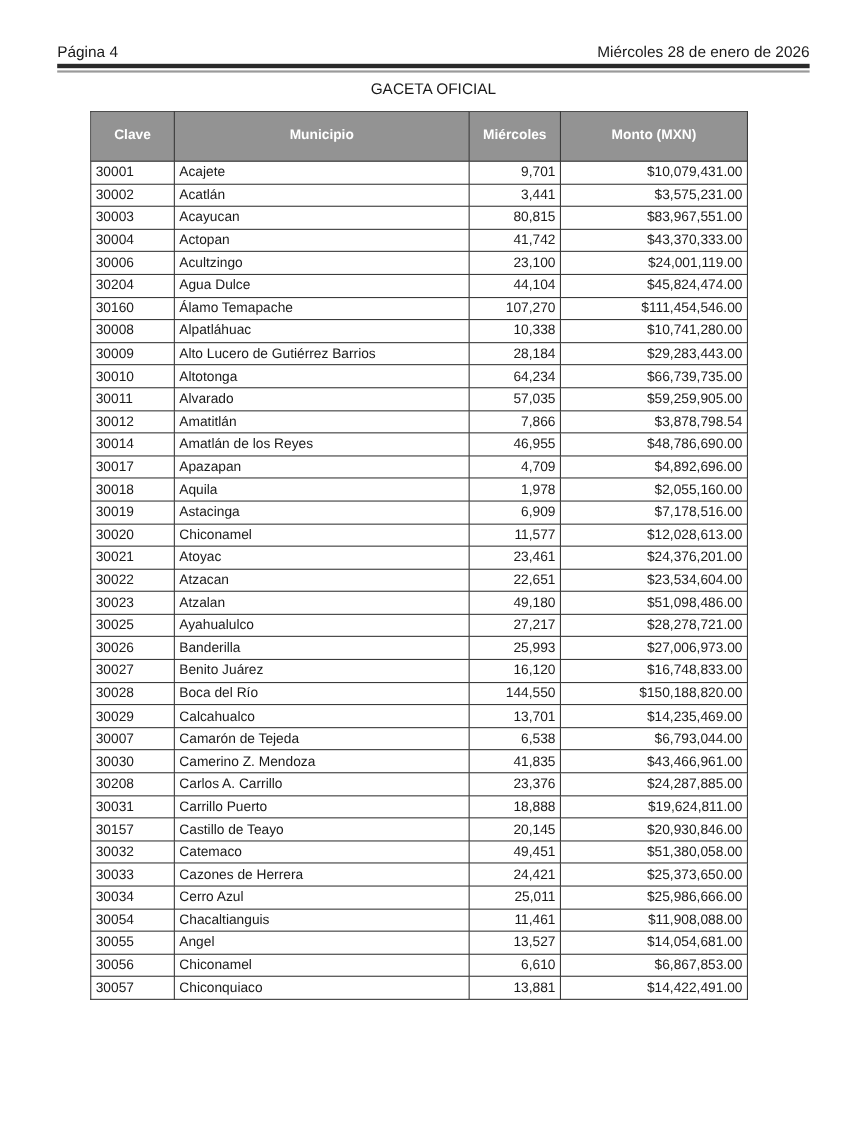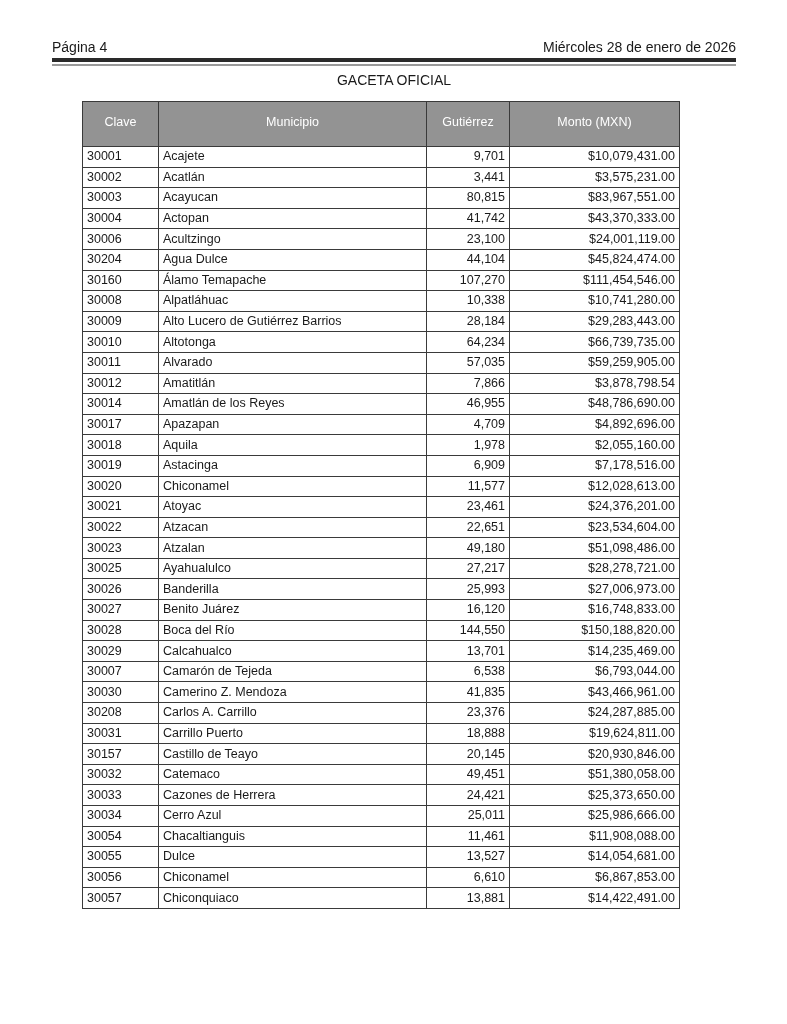--- a/index.html
+++ b/index.html
@@ -12,21 +12,21 @@
   .page-header .right { position: absolute; right: 0; top: 0; text-align: right; }
   .rule-thick { position: absolute; left: 52px; top: 58px; width: 684px; height: 4px; background: #2a2a2a; }
   .rule-thin { position: absolute; left: 52px; top: 64px; width: 684px; height: 2px; background: #9a9a9a; }
 
   table.data { position: absolute; left: 82px; top: 101px; border-collapse: collapse;
                font-size: 12.5px; table-layout: fixed; }
   table.data col.c1 { width: 76px; }
   table.data col.c2 { width: 268px; }
   table.data col.c3 { width: 83px; }
   table.data col.c4 { width: 170px; }
-  table.data th { background: #939393; color: #ffffff; font-weight: normal; height: 40px;
+  table.data th { background: #939393; color: #ffffff; font-weight: bold; height: 40px;
                   border: 1px solid #3a3a3a; text-align: center; font-size: 12.5px; padding: 0 4px;
                   vertical-align: middle; padding-bottom: 4px; }
   table.data td { height: 19.6px; border: 1px solid #3a3a3a; padding: 0 4px; line-height: 19px;
                   white-space: nowrap; }
   table.data td.num { text-align: right; }
 </style>
 </head>
 <body>
 
 <div class="page-header">
@@ -41,21 +41,21 @@
   <colgroup>
       <col class="c1">
       <col class="c2">
       <col class="c3">
       <col class="c4">
     </colgroup>
   <thead>
     <tr>
       <th>Clave</th>
       <th>Municipio</th>
-      <th>Gutiérrez</th>
+      <th>Miércoles</th>
       <th>Monto (MXN)</th>
     </tr>
   </thead>
   <tbody id="table-body">
       <tr>
         <td>30001</td>
         <td>Acajete</td>
         <td class="num">9,701</td>
         <td class="num">$10,079,431.00</td>
       </tr>
@@ -252,21 +252,21 @@
         <td class="num">$25,986,666.00</td>
       </tr>
       <tr>
         <td>30054</td>
         <td>Chacaltianguis</td>
         <td class="num">11,461</td>
         <td class="num">$11,908,088.00</td>
       </tr>
       <tr>
         <td>30055</td>
-        <td>Dulce</td>
+        <td>Angel</td>
         <td class="num">13,527</td>
         <td class="num">$14,054,681.00</td>
       </tr>
       <tr>
         <td>30056</td>
         <td>Chiconamel</td>
         <td class="num">6,610</td>
         <td class="num">$6,867,853.00</td>
       </tr>
       <tr>

